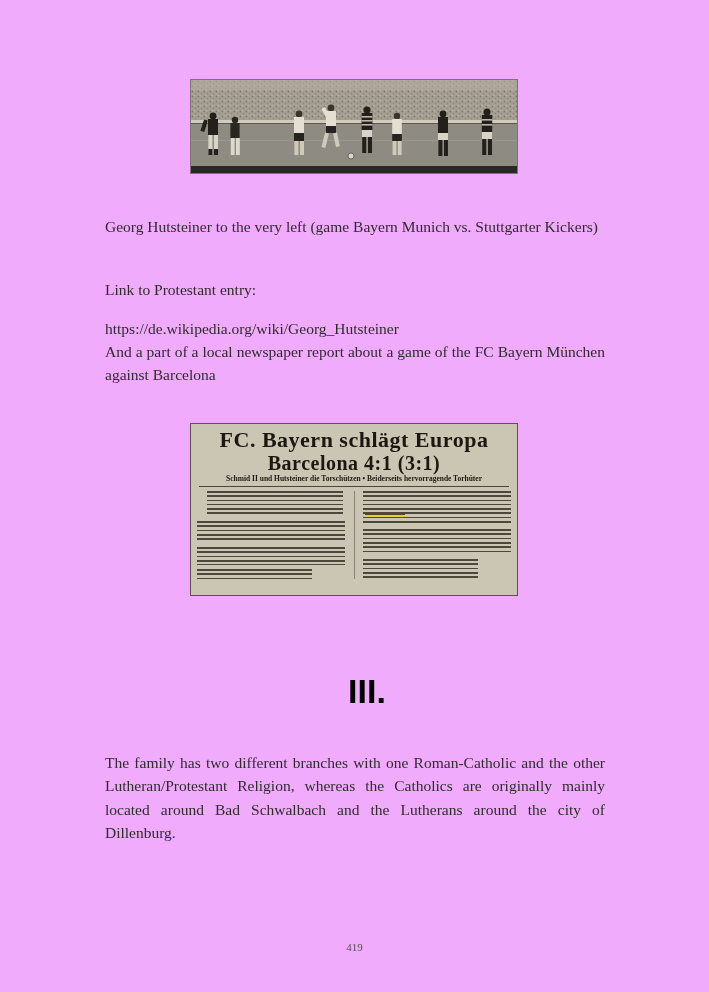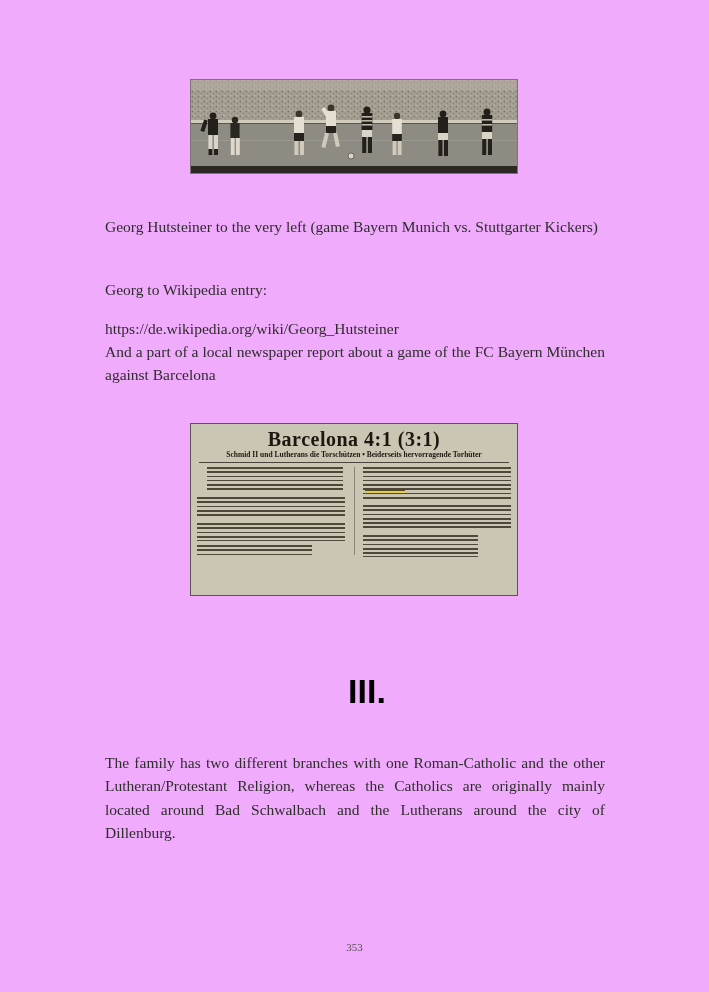--- a/index.html
+++ b/index.html
@@ -187,29 +187,30 @@
         <rect x="-4.8" y="27" width="4" height="16" fill="#23201b"></rect>
         <rect x="1" y="27" width="4" height="16" fill="#23201b"></rect>
       </g>
 
       <circle cx="160" cy="76" r="3" fill="#dad5c8" stroke="#4c473f" stroke-width="0.7"></circle>
     </svg>
   </figure>
 
   <p class="abs para justify block-caption">Georg Hutsteiner to the very left (game Bayern Munich vs. Stuttgarter Kickers)</p>
 
-  <p class="abs para block-wikilabel">Georg to Wikipedia entry:</p>
+  <p class="abs para block-wikilabel">Link to Protestant entry:</p>
 
   <p class="abs para block-url">https://de.wikipedia.org/wiki/Georg_Hutsteiner</p>
 
   <p class="abs para justify block-intro">And a part of a local newspaper report about a game of the FC Bayern München against Barcelona</p>
 
   <figure class="abs clipping">
+    <div class="clip-headline1">FC. Bayern schlägt Europa</div>
     <div class="clip-headline2">Barcelona 4:1 (3:1)</div>
-    <div class="clip-subhead">Schmid II und Lutherans die Torschützen • Beiderseits hervorragende Torhüter</div>
+    <div class="clip-subhead">Schmid II und Hutsteiner die Torschützen • Beiderseits hervorragende Torhüter</div>
     <div class="clip-rule"></div>
     <div class="clip-cols">
       <div class="clip-col">
         <div class="fake-par indent" style="height:26px"></div>
         <div class="fake-par" style="height:22px"></div>
         <div class="fake-par" style="height:18px"></div>
         <div class="fake-par short" style="height:12px"></div>
       </div>
       <div class="clip-col">
         <div class="fake-par" style="height:34px"></div>
@@ -219,15 +220,15 @@
       </div>
     </div>
   </figure>
 
   <h1 class="abs chapter">
     <span>III.</span><br>
   </h1>
 
   <p class="abs para justify block-body">The family has two different branches with one Roman-Catholic and the other Lutheran/Protestant Religion, whereas the Catholics are originally mainly located around Bad Schwalbach and the Lutherans around the city of Dillenburg.</p>
 
-  <div class="abs page-number">353</div>
+  <div class="abs page-number">419</div>
 
 </div>
 
 </body></html>

